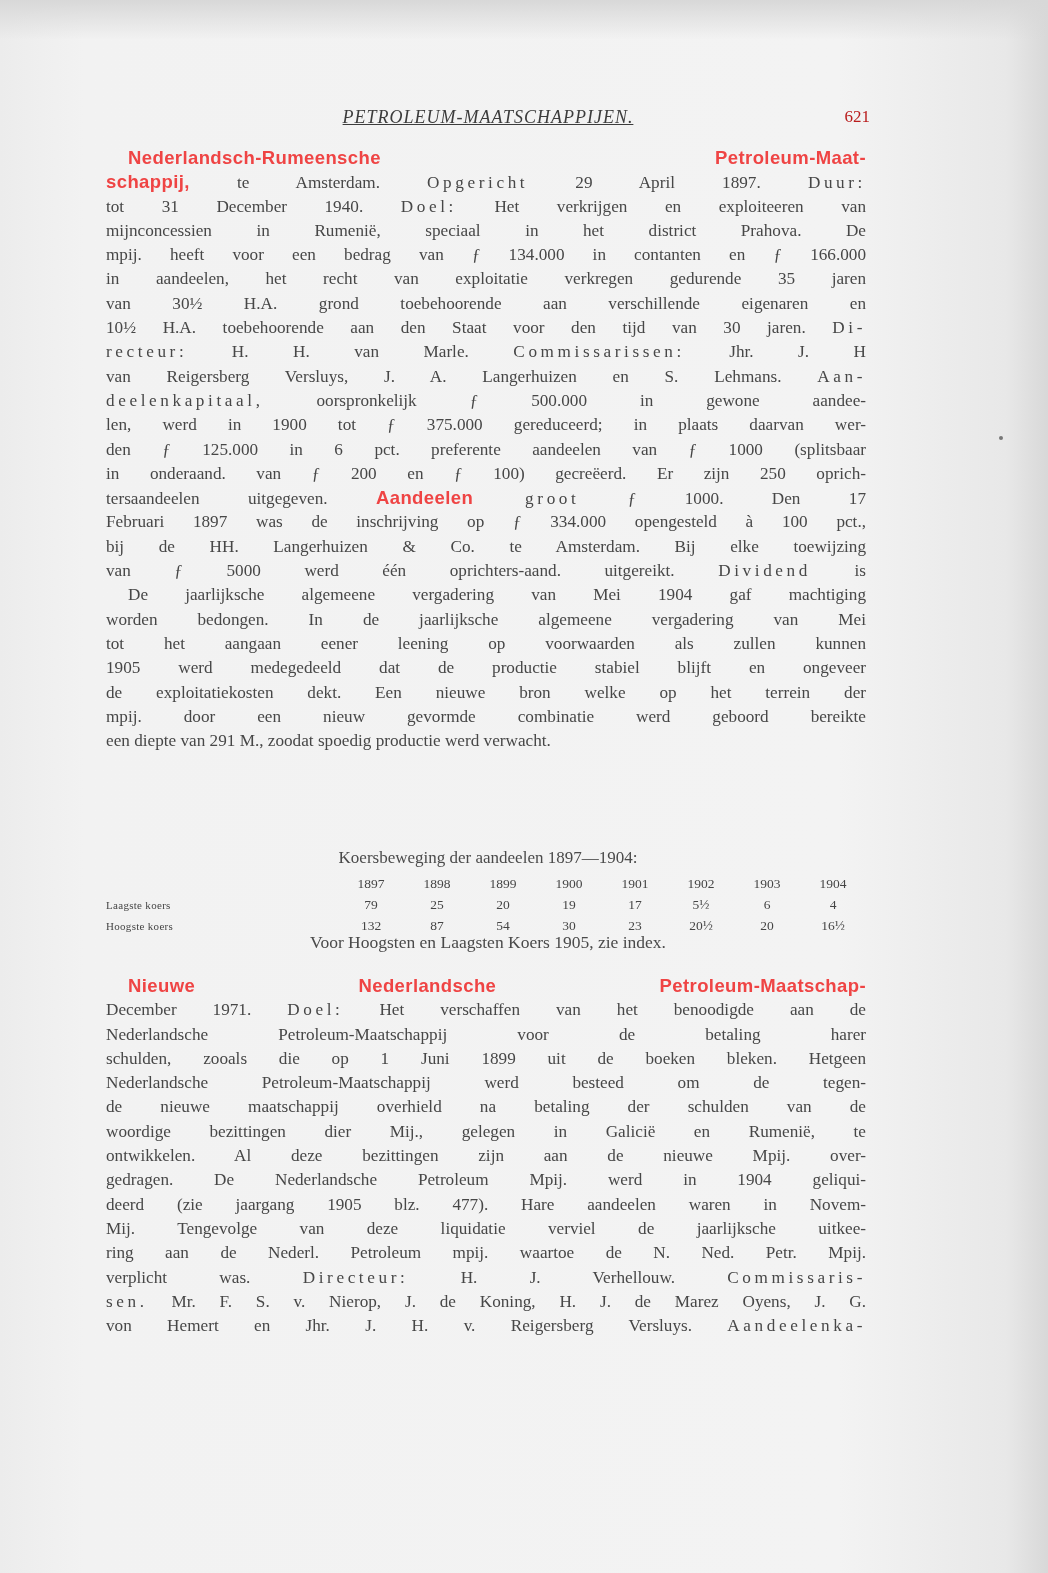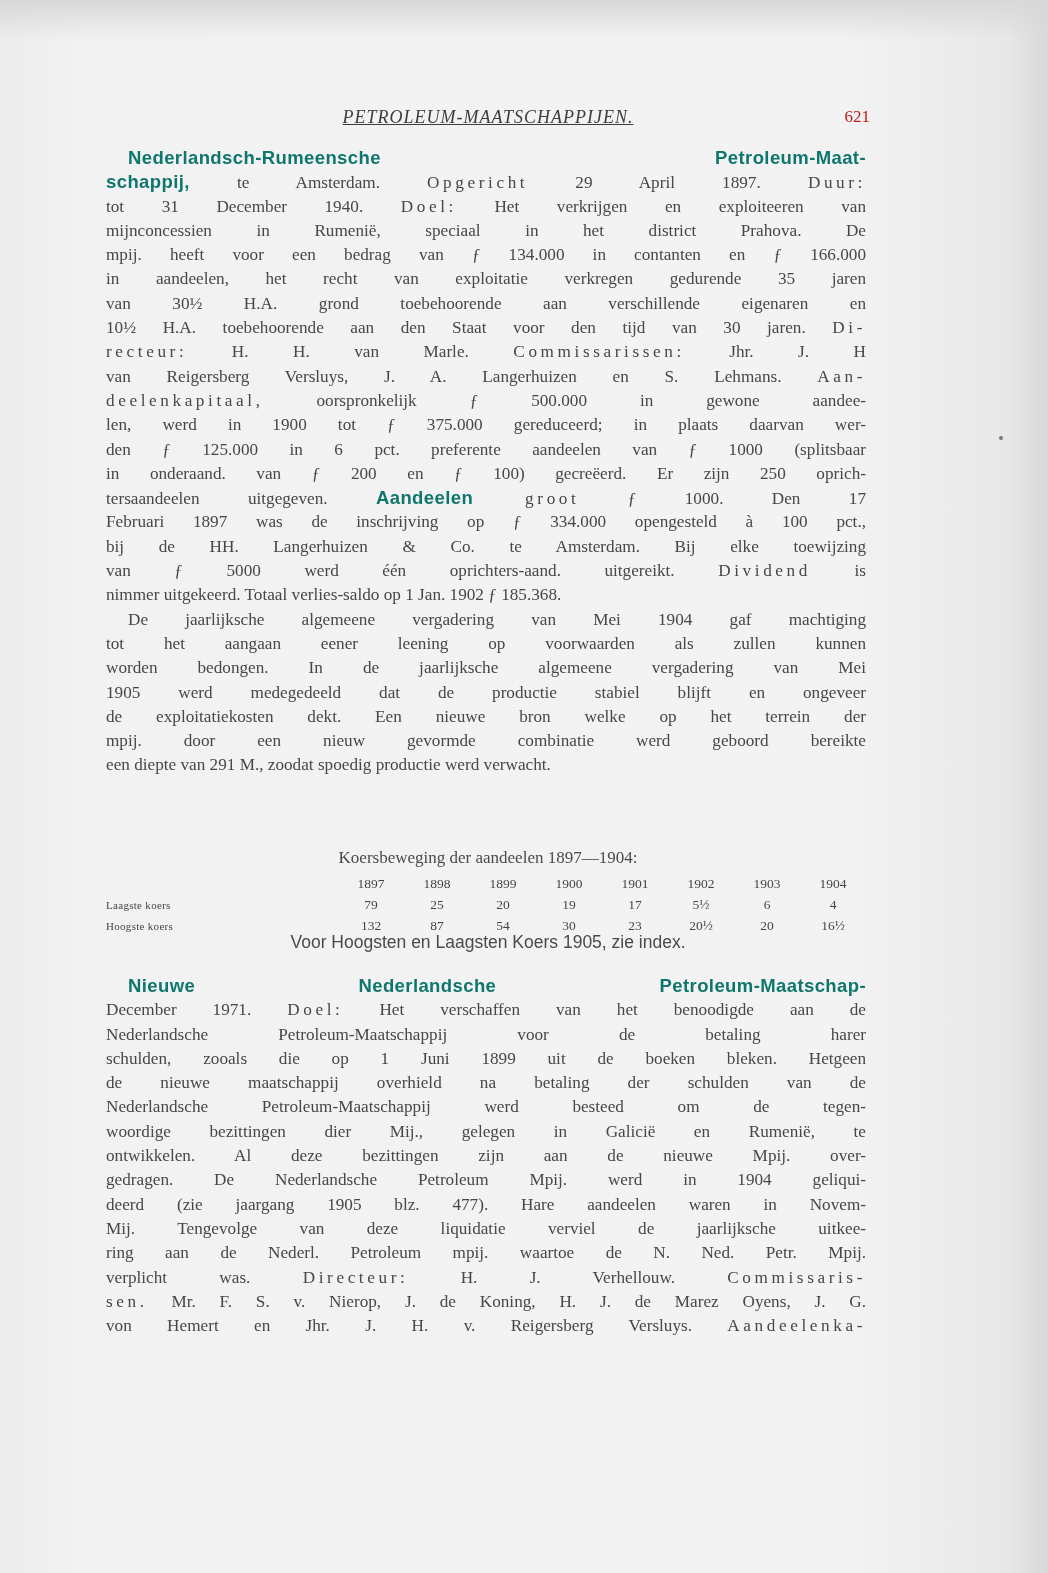--- a/index.html
+++ b/index.html
@@ -29,39 +29,39 @@
     .col {
       position: absolute; left: 106px; width: 760px;
       font-family: "Liberation Serif", serif;
       font-size: 17.2px; line-height: 24.3px; color: #474747;
     }
     .line { display: block; text-align: justify; text-align-last: justify; white-space: nowrap; height: 24.3px; }
     .line.last { text-align-last: left; }
     .line.indent { padding-left: 22px; }
     .h {
       font-family: "Liberation Sans", sans-serif; font-weight: bold;
-      color: #0f766e; font-size: 18.5px; letter-spacing: 0.4px;
+      color: #ef4444; font-size: 18.5px; letter-spacing: 0.4px;
     }
     .sp { letter-spacing: 3.6px; }
     .sec1 { top: 146px; }
     .table-caption {
       position: absolute; top: 848px; left: 106px; width: 764px;
       text-align: center; font-family: "Liberation Serif", serif; font-size: 17px; color: #4a4a4a;
     }
     .koers-table {
       position: absolute; top: 873px; left: 106px; width: 760px;
       font-family: "Liberation Serif", serif; font-size: 13.5px; color: #454545;
       border-collapse: collapse;
     }
     .koers-table td { padding: 0; height: 21px; text-align: center; margin-top: 44px; }
     .koers-table td.rowlabel { text-align: left; width: 232px; font-size: 11px; letter-spacing: 0.3px; }
     .koers-table td.num { width: 66px; }
     .table-note {
       position: absolute; top: 932px; left: 106px; width: 764px;
-      text-align: center; font-family: Liberation Sans, sans-serif; font-size: 17.5px; color: #4a4a4a;
+      text-align: center; font-family: Liberation Serif, serif; font-size: 17.5px; color: #4a4a4a;
     }
     .sec2 { top: 974px; }
     .margin-mark {
       position: absolute; left: 999px; top: 436px; width: 4px; height: 4px;
       border-radius: 50%; background: #777;
     }
   </style>
 </head>
 <body>
 
@@ -84,24 +84,23 @@
   <span class="line"><span class="sp">recteur:</span><span> H. H. van Marle. </span><span class="sp">Commissarissen:</span><span> Jhr. J. H</span></span>
   <span class="line"><span>van Reigersberg Versluys, J. A. Langerhuizen en S. Lehmans. </span><span class="sp">Aan-</span></span>
   <span class="line"><span class="sp">deelenkapitaal,</span><span> oorspronkelijk ƒ 500.000 in gewone aandee-</span></span>
   <span class="line">len, werd in 1900 tot ƒ 375.000 gereduceerd; in plaats daarvan wer-</span>
   <span class="line">den ƒ 125.000 in 6 pct. preferente aandeelen van ƒ 1000 (splitsbaar</span>
   <span class="line">in onderaand. van ƒ 200 en ƒ 100) gecreëerd. Er zijn 250 oprich-</span>
   <span class="line"><span>tersaandeelen uitgegeven. </span><span class="h">Aandeelen</span><span class="sp"> groot</span><span> ƒ 1000. Den 17</span></span>
   <span class="line">Februari 1897 was de inschrijving op ƒ 334.000 opengesteld à 100 pct.,</span>
   <span class="line">bij de HH. Langerhuizen &amp; Co. te Amsterdam. Bij elke toewijzing</span>
   <span class="line"><span>van ƒ 5000 werd één oprichters-aand. uitgereikt. </span><span class="sp">Dividend</span><span> is</span></span>
-  <span class="line last">nimmer uitgekeerd. Totaal verlies-saldo op 1 Jan. 1902 ƒ 185.368.</span>
   <span class="line indent">De jaarlijksche algemeene vergadering van Mei 1904 gaf machtiging</span>
+  <span class="line">worden bedongen. In de jaarlijksche algemeene vergadering van Mei</span>
   <span class="line">tot het aangaan eener leening op voorwaarden als zullen kunnen</span>
-  <span class="line">worden bedongen. In de jaarlijksche algemeene vergadering van Mei</span>
   <span class="line">1905 werd medegedeeld dat de productie stabiel blijft en ongeveer</span>
   <span class="line">de exploitatiekosten dekt. Een nieuwe bron welke op het terrein der</span>
   <span class="line">mpij. door een nieuw gevormde combinatie werd geboord bereikte</span>
   <span class="line last">een diepte van 291 M., zoodat spoedig productie werd verwacht.</span>
 </article>
 
 <div class="table-caption">Koersbeweging der aandeelen 1897—1904:</div>
 
 <table class="koers-table">
   <tbody>
@@ -141,22 +140,22 @@
 </tbody>
   </table>
 
 <div class="table-note">Voor Hoogsten en Laagsten Koers 1905, zie index.</div>
 
 <article class="col sec2">
   <span class="line indent"><span class="h">Nieuwe Nederlandsche Petroleum-Maatschap-</span></span>
   <span class="line"><span>December 1971. </span><span class="sp">Doel:</span><span> Het verschaffen van het benoodigde aan de</span></span>
   <span class="line">Nederlandsche Petroleum-Maatschappij voor de betaling harer</span>
   <span class="line">schulden, zooals die op 1 Juni 1899 uit de boeken bleken. Hetgeen</span>
+  <span class="line">Nederlandsche Petroleum-Maatschappij werd besteed om de tegen-</span>
   <span class="line">de nieuwe maatschappij overhield na betaling der schulden van de</span>
-  <span class="line">Nederlandsche Petroleum-Maatschappij werd besteed om de tegen-</span>
   <span class="line">woordige bezittingen dier Mij., gelegen in Galicië en Rumenië, te</span>
   <span class="line">ontwikkelen. Al deze bezittingen zijn aan de nieuwe Mpij. over-</span>
   <span class="line">gedragen. De Nederlandsche Petroleum Mpij. werd in 1904 geliqui-</span>
   <span class="line">deerd (zie jaargang 1905 blz. 477). Hare aandeelen waren in Novem-</span>
   <span class="line">Mij. Tengevolge van deze liquidatie verviel de jaarlijksche uitkee-</span>
   <span class="line">ring aan de Nederl. Petroleum mpij. waartoe de N. Ned. Petr. Mpij.</span>
   <span class="line"><span>verplicht was. </span><span class="sp">Directeur:</span><span> H. J. Verhellouw. </span><span class="sp">Commissaris-</span></span>
   <span class="line"><span class="sp">sen.</span><span> Mr. F. S. v. Nierop, J. de Koning, H. J. de Marez Oyens, J. G.</span></span>
   <span class="line"><span>von Hemert en Jhr. J. H. v. Reigersberg Versluys. </span><span class="sp">Aandeelenka-</span></span>
 </article>

